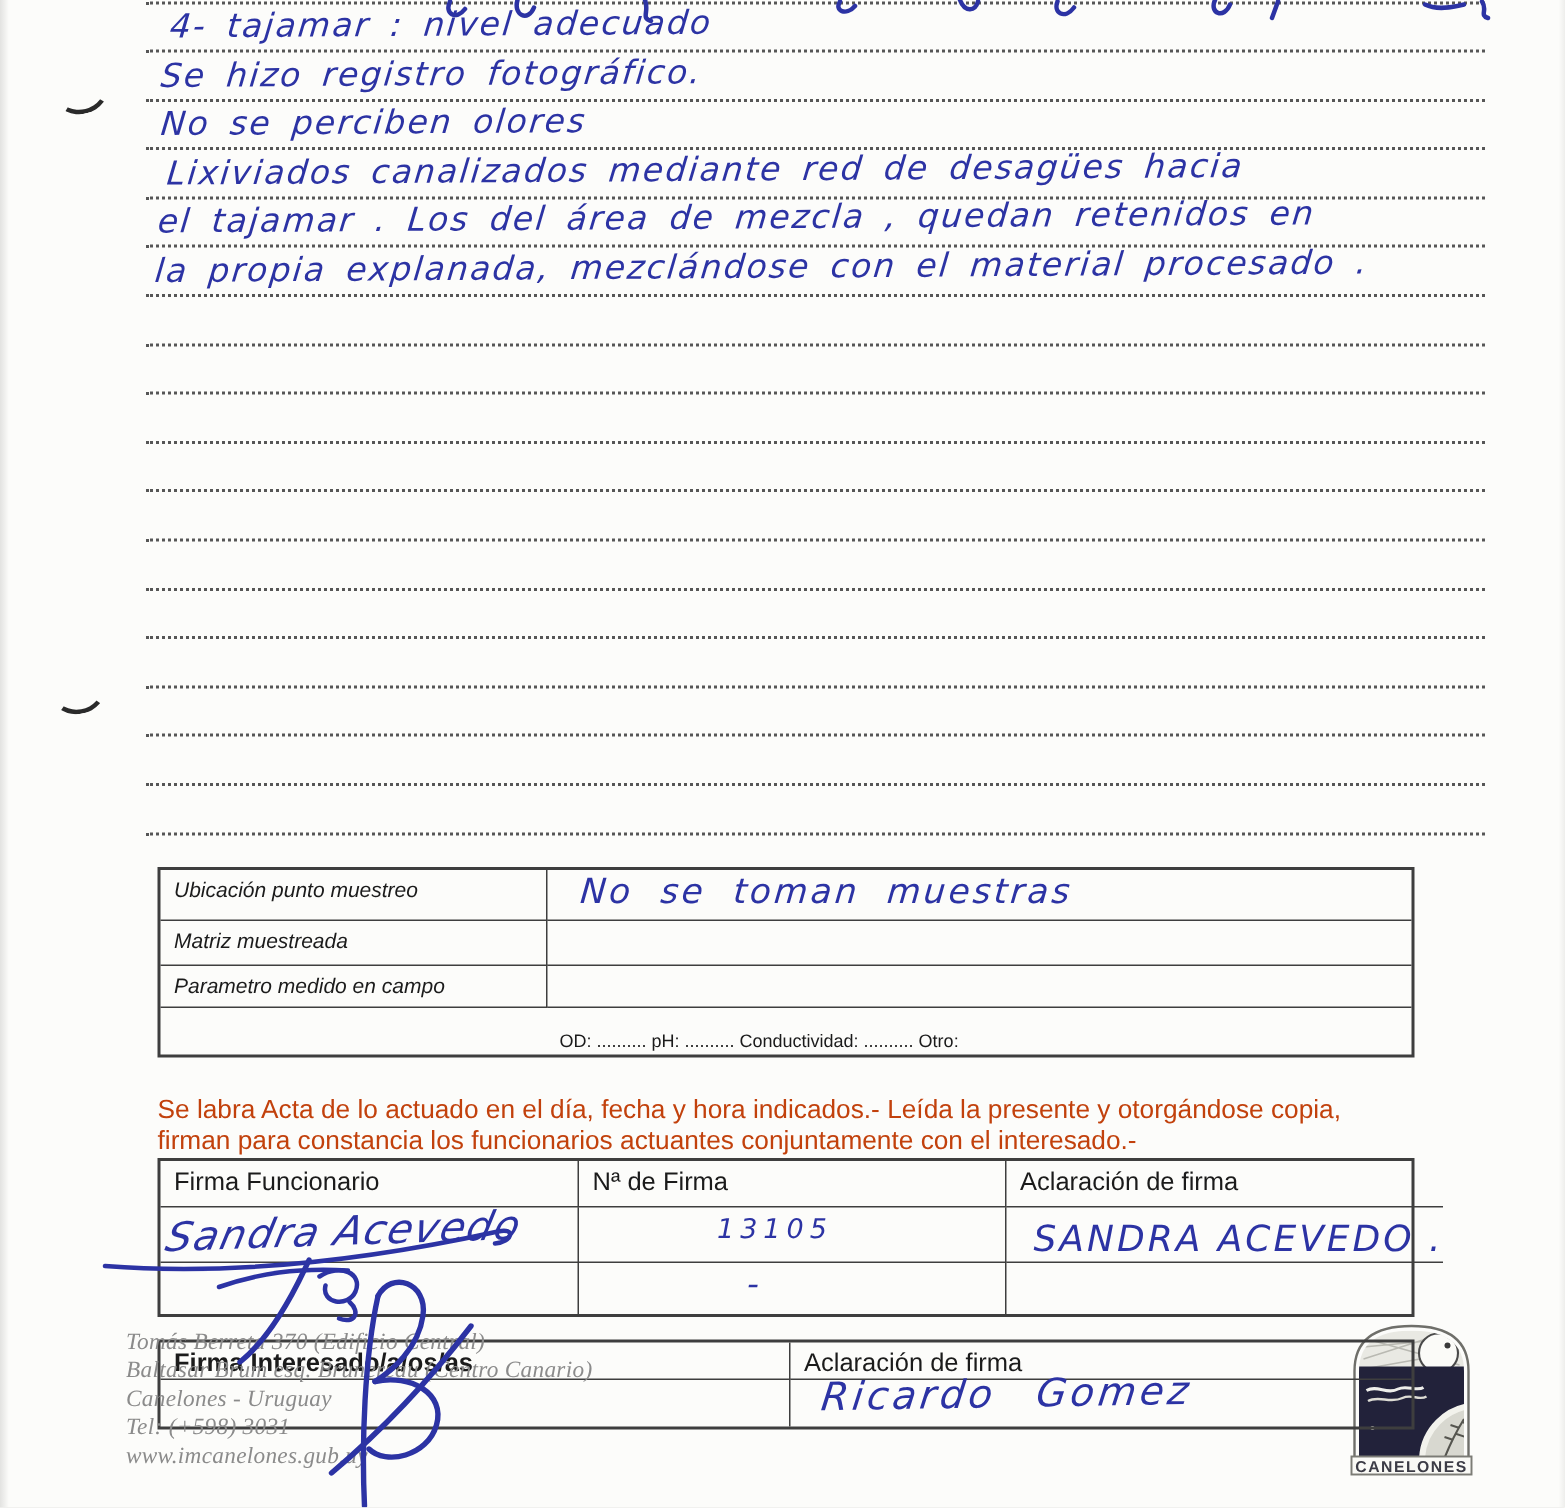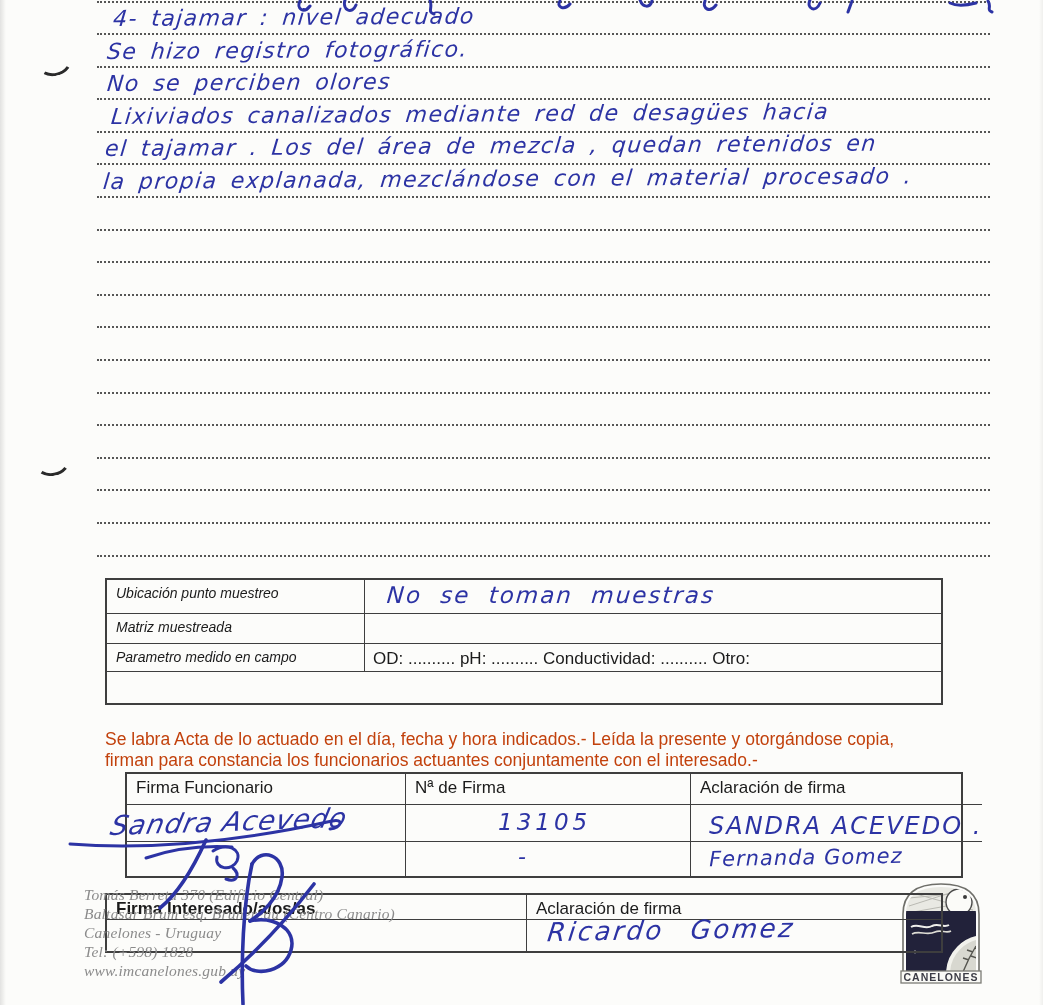--- a/index.html
+++ b/index.html
@@ -44,34 +44,34 @@
   .tbl{position:absolute;display:grid;border:2px solid var(--border);box-sizing:border-box;}
   .cell{box-sizing:border-box;overflow:visible;}
   .br{border-right:1.6px solid var(--border);}
   .bb{border-bottom:1.6px solid var(--border);}
   .lbl{font-size:14px;padding:5px 2px 0 9px;white-space:nowrap;font-style:italic;}
   .hdr{font-size:17px;padding:4px 2px 0 9px;white-space:nowrap;}
 
   #table1{left:105px;top:578px;width:838px;height:127px;
     grid-template-columns:258px 1fr;grid-template-rows:34px 30px 28px 31px;}
   #table2{left:105px;top:772px;width:838px;height:106px;
-    grid-template-columns:279px 285px 1fr;grid-template-rows:31px 37px 34px;margin-left:20px;}
+    grid-template-columns:279px 285px 1fr;grid-template-rows:31px 37px 34px;}
   #table3{left:105px;top:893px;width:838px;height:60px;
     grid-template-columns:420px 1fr;grid-template-rows:25px 31px;}
 
   #hw-muestras{font-size:23px;letter-spacing:2px;word-spacing:9px;
     padding:2px 0 0 22px;white-space:nowrap;transform:skewX(-5deg);}
-  #od-row{font-size:17px;padding:5px 0 0 8px;white-space:nowrap;}
+  #od-row{font-size:12px;padding:5px 0 0 8px;white-space:nowrap;margin-top:38px;}
 
   #acta-par{position:absolute;left:105px;top:729px;width:841px;
     font-size:17.5px;line-height:20.5px;color:#c2410c;}
 
   #sig-sandra{position:absolute;left:112px;top:806px;font-size:27px;
     letter-spacing:1px;transform:skewX(-14deg) rotate(-2deg);white-space:nowrap;}
-  #cargo-1{font-size:23px;letter-spacing:4px;padding:4px 0 0 92px;}
+  #cargo-1{font-size:18px;letter-spacing:4px;padding:4px 0 0 92px;}
   #aclar-1{font-size:24px;letter-spacing:2px;padding:7px 0 0 18px;white-space:nowrap;}
   #cargo-2{font-size:22px;padding:2px 0 0 112px;}
   #aclar-2{font-size:21px;letter-spacing:1px;padding:3px 0 0 18px;white-space:nowrap;
     transform:rotate(-1deg);}
   #hw-ricardo{position:absolute;left:548px;top:915px;font-size:26px;
     letter-spacing:2.5px;word-spacing:16px;transform:skewX(-8deg) rotate(-1deg);
     white-space:nowrap;}
 
   #firma-int-hdr{font-weight:bold;}
 
@@ -171,36 +171,33 @@
       <div id="cargo-1" class="hw">13105</div>
     </div>
     <div class="cell bb">
       <div id="aclar-1" class="hw">SANDRA ACEVEDO .</div>
     </div>
 
     <div class="cell br"></div>
     <div class="cell br">
       <div id="cargo-2" class="hw">-</div>
     </div>
-    <div class="cell">
-      <div id="aclar-2" class="hw">Fernanda Gomez</div>
-    </div>
   </div>
 
   <div id="table3" class="tbl">
     <div id="firma-int-hdr" class="cell br bb hdr">Firma Interesado/a/os/as</div>
     <div class="cell bb hdr">Aclaración de firma</div>
     <div class="cell br"></div>
     <div class="cell"></div>
   </div>
 
   <div class="footer-line" style="top:886px">Tomás Berreta 370 (Edificio Central)</div>
   <div class="footer-line" style="top:905px">Baltasar Brum esq. Brunereau (Centro Canario)</div>
   <div class="footer-line" style="top:924px">Canelones - Uruguay</div>
-  <div class="footer-line" style="top:943px">Tel: (+598) 1828</div>
+  <div class="footer-line" style="top:943px">Tel: (+598) 3031</div>
   <div class="footer-line" style="top:962px">www.imcanelones.gub.uy</div>
 
   <div id="sig-sandra" class="hw">Sandra Acevedo</div>
   <div id="hw-ricardo" class="hw">Ricardo Gomez</div>
 
   <svg id="ink-overlay" width="1043" height="1005" viewBox="0 0 1043 1005">
     <g>
       <path class="ink-stroke" d="M300,1 C296,9 304,14 310,6"></path>
       <path class="ink-stroke" d="M345,0 C342,10 352,15 356,5"></path>
       <path class="ink-stroke" d="M430,0 C433,8 427,12 434,14"></path>

